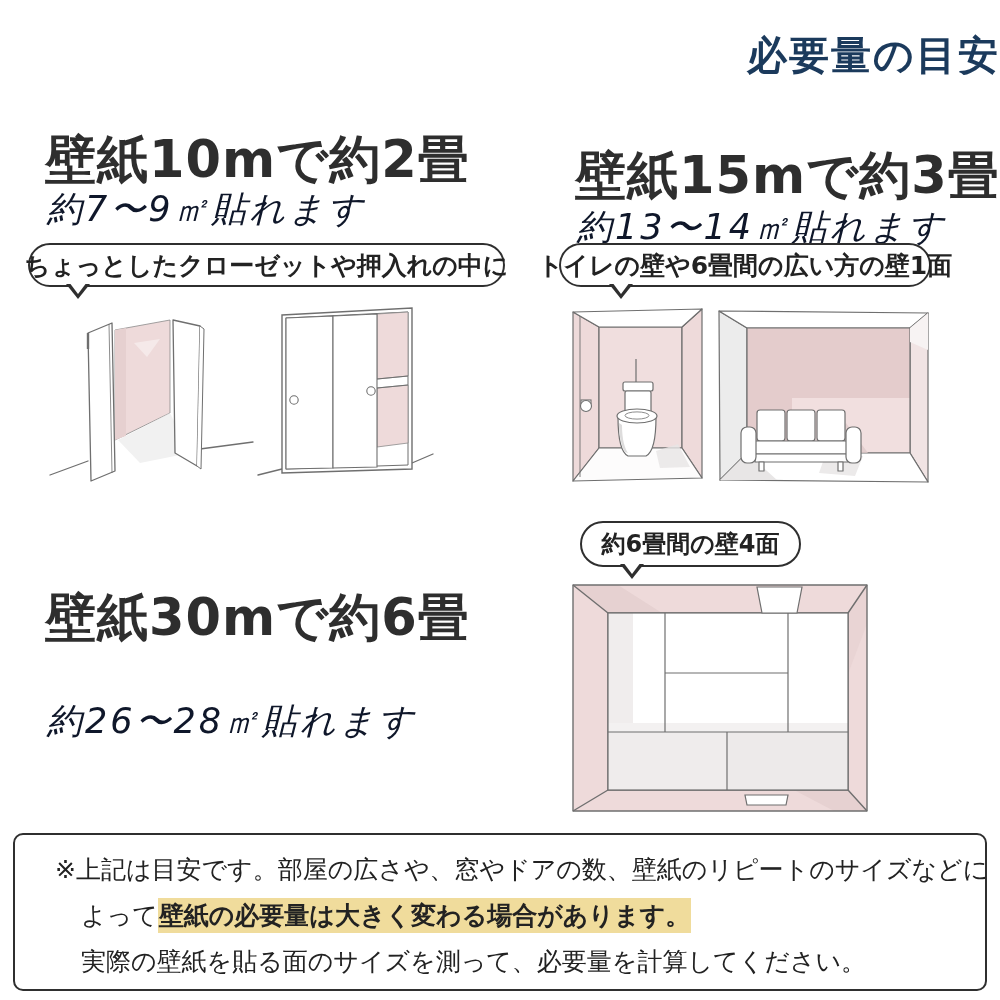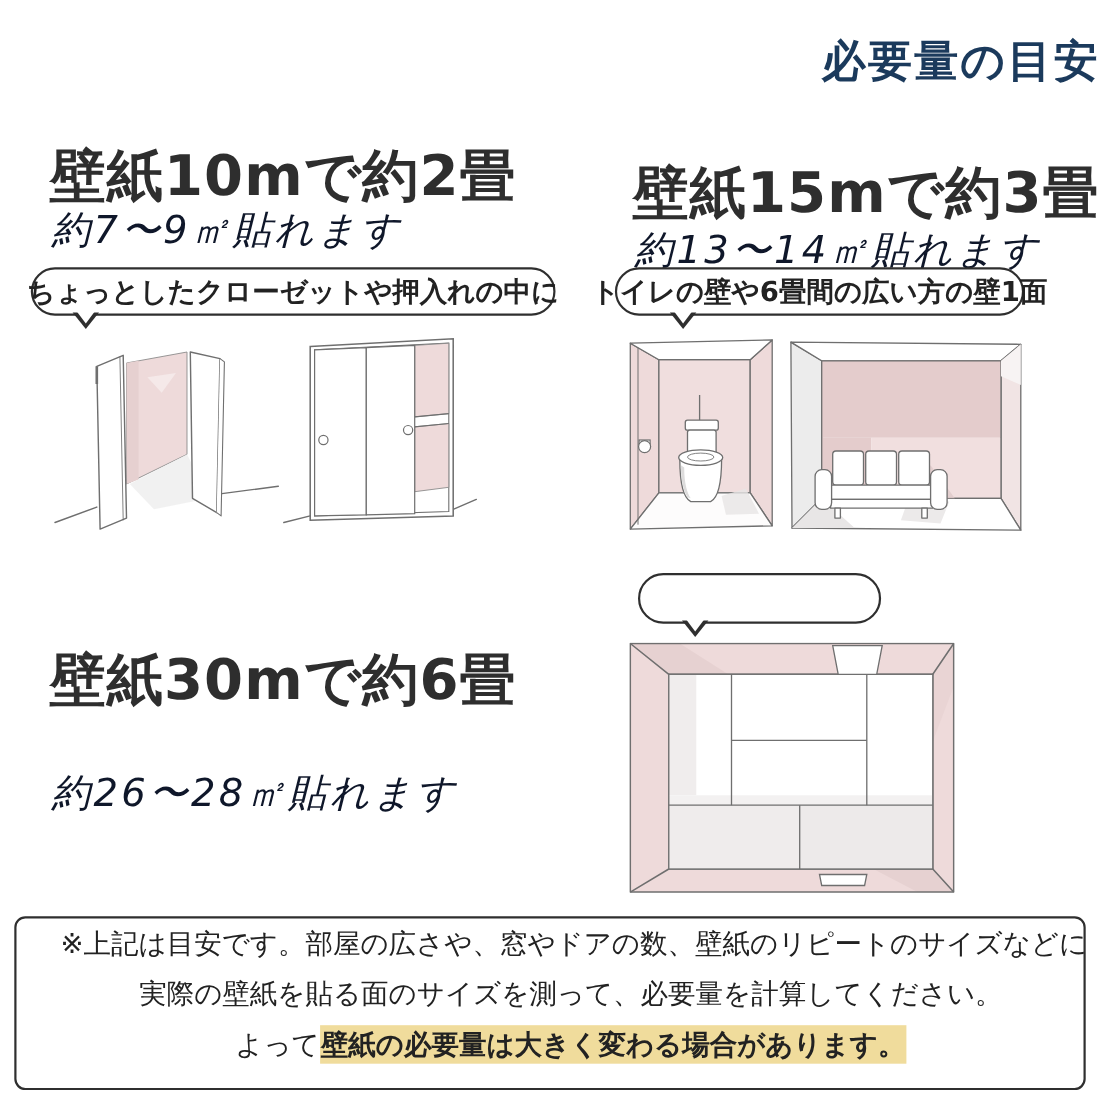--- a/index.html
+++ b/index.html
@@ -38,21 +38,21 @@
 
   .illus { position:absolute; }
   .illus-closet-open    { left:48px;  top:303px; }
   .illus-closet-sliding { left:255px; top:303px; }
   .illus-toilet         { left:570px; top:305px; }
   .illus-sofa-room      { left:713px; top:298px; }
   .illus-room-top       { left:572px; top:584px; }
 
   .notebox { position:absolute; left:13px; top:833px; width:974px; height:158px;
              border:2px solid #2f2f2f; border-radius:10px; background:#fff;
-             padding:0 28px 0 40px; font-size:25px; line-height:46px; color:#222;text-align:center; }
+             padding:12px 28px 0 40px; font-size:25px; line-height:46px; color:#222; }
   .notebox p { white-space:nowrap; }
   .notebox .indent { margin-left:26px; }
   .hl { background:#f0dc9c; font-weight:800; padding:3px 1px; }
 </style>
 </head>
 <body>
 
 <div class="canvas">
 
   <h1 class="title">必要量の目安</h1>
@@ -162,20 +162,21 @@
       <rect x="41" y="143" width="95" height="13"></rect>
       <rect x="42" y="156" width="93" height="8"></rect>
       <rect x="46" y="164" width="5" height="9"></rect>
       <rect x="125" y="164" width="5" height="9"></rect>
       <rect x="28" y="129" width="15" height="36" rx="6"></rect>
       <rect x="133" y="129" width="15" height="36" rx="6"></rect>
     </g>
   </svg>
 
   <div class="bubble bubble-3">
+    <span>約6畳間の壁4面</span>
     <span class="tail-outer"></span>
     <span class="tail-inner"></span>
   </div>
 
   <h2 class="h2 h2-30m">壁紙30mで約6畳</h2>
   <p class="sub sub-30m">約26〜28㎡貼れます</p>
 
   <svg class="illus illus-room-top" width="296" height="228" viewBox="0 0 296 228">
     <g>
       <path d="M1,1 H295 V227 H1 Z M36,29 H276 V206 H36 Z" fill="#eedada" fill-rule="evenodd"></path>
@@ -202,17 +203,17 @@
         <path d="M155,148 L155,206"></path>
         <rect x="36" y="29" width="240" height="177"></rect>
       </g>
     </g>
     <polygon points="185,3 230,3 225,29 190,29" fill="#ffffff" stroke="#6f6f6f" stroke-width="1.2"></polygon>
     <polygon points="173,211 216,211 214,221 175,221" fill="#ffffff" stroke="#6f6f6f" stroke-width="1.2"></polygon>
   </svg>
 
   <div class="notebox">
     <p>※上記は目安です。部屋の広さや、窓やドアの数、壁紙のリピートのサイズなどに</p>
+    <p class="indent"><span>よって</span><span class="hl">壁紙の必要量は大きく変わる場合があります。</span></p>
     <p class="indent">実際の壁紙を貼る面のサイズを測って、必要量を計算してください。</p>
-    <p class="indent"><span>よって</span><span class="hl">壁紙の必要量は大きく変わる場合があります。</span></p>
   </div>
 
 </div>
 
 </body></html>

